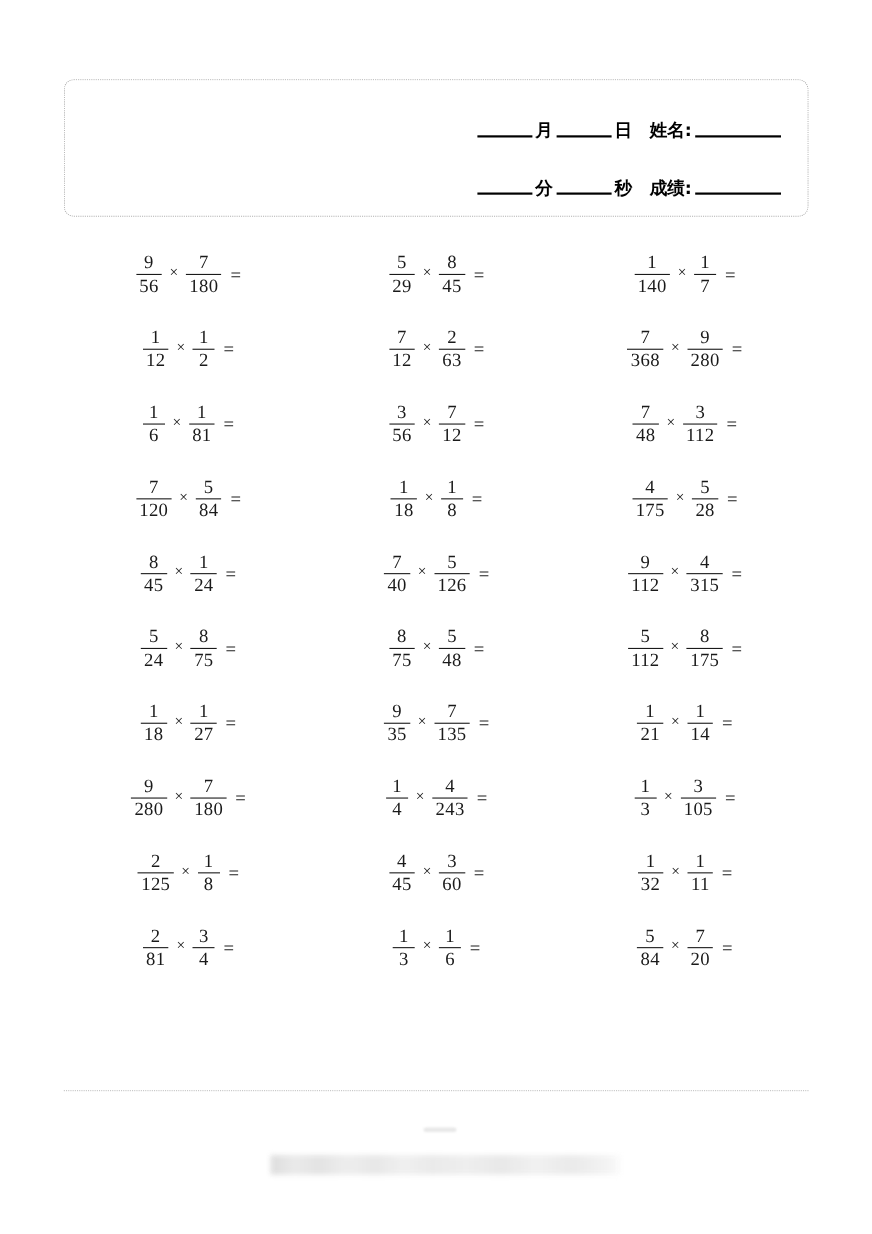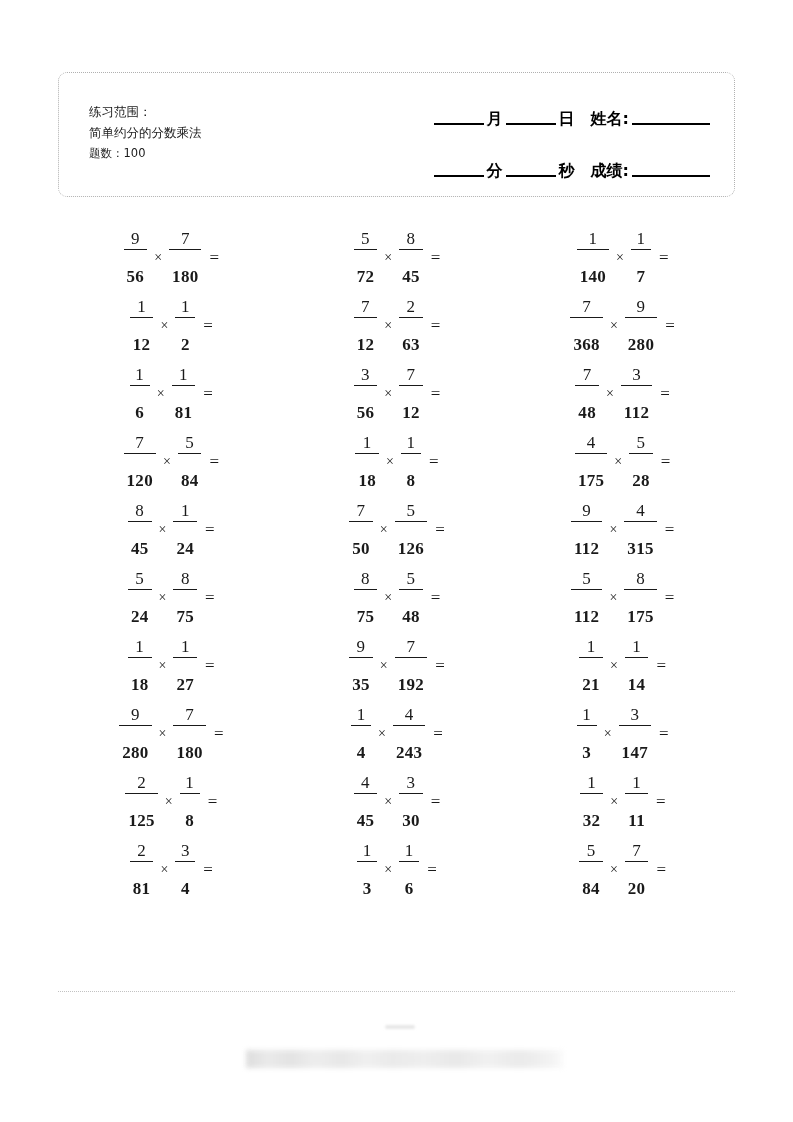--- a/index.html
+++ b/index.html
@@ -120,21 +120,21 @@
     letter-spacing: 0.3px;
   }
   .frac .num { margin-bottom: 1px; }
   .frac .bar {
     display: block;
     width: 100%;
     min-width: 20px;
     height: 1.3px;
     background: #1a1a1a;
   }
-  .frac .den { margin-top: 18px; font-weight: bold; }
+  .frac .den { margin-top: 1px; }
   .op {
     font-size: 14px;
     margin: 0 6px;
     color: #1a1a1a;
   }
   .eq {
     font-size: 17px;
     margin-left: 7px;
     color: #1a1a1a;
   }
@@ -172,25 +172,20 @@
     filter: blur(2.4px);
     opacity: 0.95;
   }
 </style>
 </head>
 <body>
 
 <div class="header-box">
   <div class="header-inner">
 
-    <div class="meta-block">
-      <span class="meta-line">练习范围：</span>
-      <span class="meta-line">简单约分的分数乘法</span>
-      <span class="meta-line meta-count">题数：100</span>
-    </div>
 
     <div class="fields">
 
       <div class="field-row">
         <span class="blank-line bl-short"></span>
         <span class="field-label">月</span>
         <span class="blank-line bl-short"></span>
         <span class="field-label">日</span>
         <span class="field-label spaced">姓名:</span>
         <span class="blank-line bl-name"></span>
@@ -225,21 +220,21 @@
             <span class="den">180</span>
           </span>
           <span class="eq">=</span>
         </div>
       </div>
       <div class="pcell">
         <div class="expr">
           <span class="frac">
             <span class="num">5</span>
             <span class="bar"></span>
-            <span class="den">72</span>
+            <span class="den">29</span>
           </span>
           <span class="op">×</span>
           <span class="frac">
             <span class="num">8</span>
             <span class="bar"></span>
             <span class="den">45</span>
           </span>
           <span class="eq">=</span>
         </div>
       </div>
@@ -425,21 +420,21 @@
             <span class="den">24</span>
           </span>
           <span class="eq">=</span>
         </div>
       </div>
       <div class="pcell">
         <div class="expr">
           <span class="frac">
             <span class="num">7</span>
             <span class="bar"></span>
-            <span class="den">50</span>
+            <span class="den">40</span>
           </span>
           <span class="op">×</span>
           <span class="frac">
             <span class="num">5</span>
             <span class="bar"></span>
             <span class="den">126</span>
           </span>
           <span class="eq">=</span>
         </div>
       </div>
@@ -531,21 +526,21 @@
         <div class="expr">
           <span class="frac">
             <span class="num">9</span>
             <span class="bar"></span>
             <span class="den">35</span>
           </span>
           <span class="op">×</span>
           <span class="frac">
             <span class="num">7</span>
             <span class="bar"></span>
-            <span class="den">192</span>
+            <span class="den">135</span>
           </span>
           <span class="eq">=</span>
         </div>
       </div>
       <div class="pcell">
         <div class="expr">
           <span class="frac">
             <span class="num">1</span>
             <span class="bar"></span>
             <span class="den">21</span>
@@ -597,21 +592,21 @@
         <div class="expr">
           <span class="frac">
             <span class="num">1</span>
             <span class="bar"></span>
             <span class="den">3</span>
           </span>
           <span class="op">×</span>
           <span class="frac">
             <span class="num">3</span>
             <span class="bar"></span>
-            <span class="den">147</span>
+            <span class="den">105</span>
           </span>
           <span class="eq">=</span>
         </div>
       </div>
     </div>
     <div class="prow">
       <div class="pcell">
         <div class="expr">
           <span class="frac">
             <span class="num">2</span>
@@ -631,21 +626,21 @@
         <div class="expr">
           <span class="frac">
             <span class="num">4</span>
             <span class="bar"></span>
             <span class="den">45</span>
           </span>
           <span class="op">×</span>
           <span class="frac">
             <span class="num">3</span>
             <span class="bar"></span>
-            <span class="den">30</span>
+            <span class="den">60</span>
           </span>
           <span class="eq">=</span>
         </div>
       </div>
       <div class="pcell">
         <div class="expr">
           <span class="frac">
             <span class="num">1</span>
             <span class="bar"></span>
             <span class="den">32</span>

